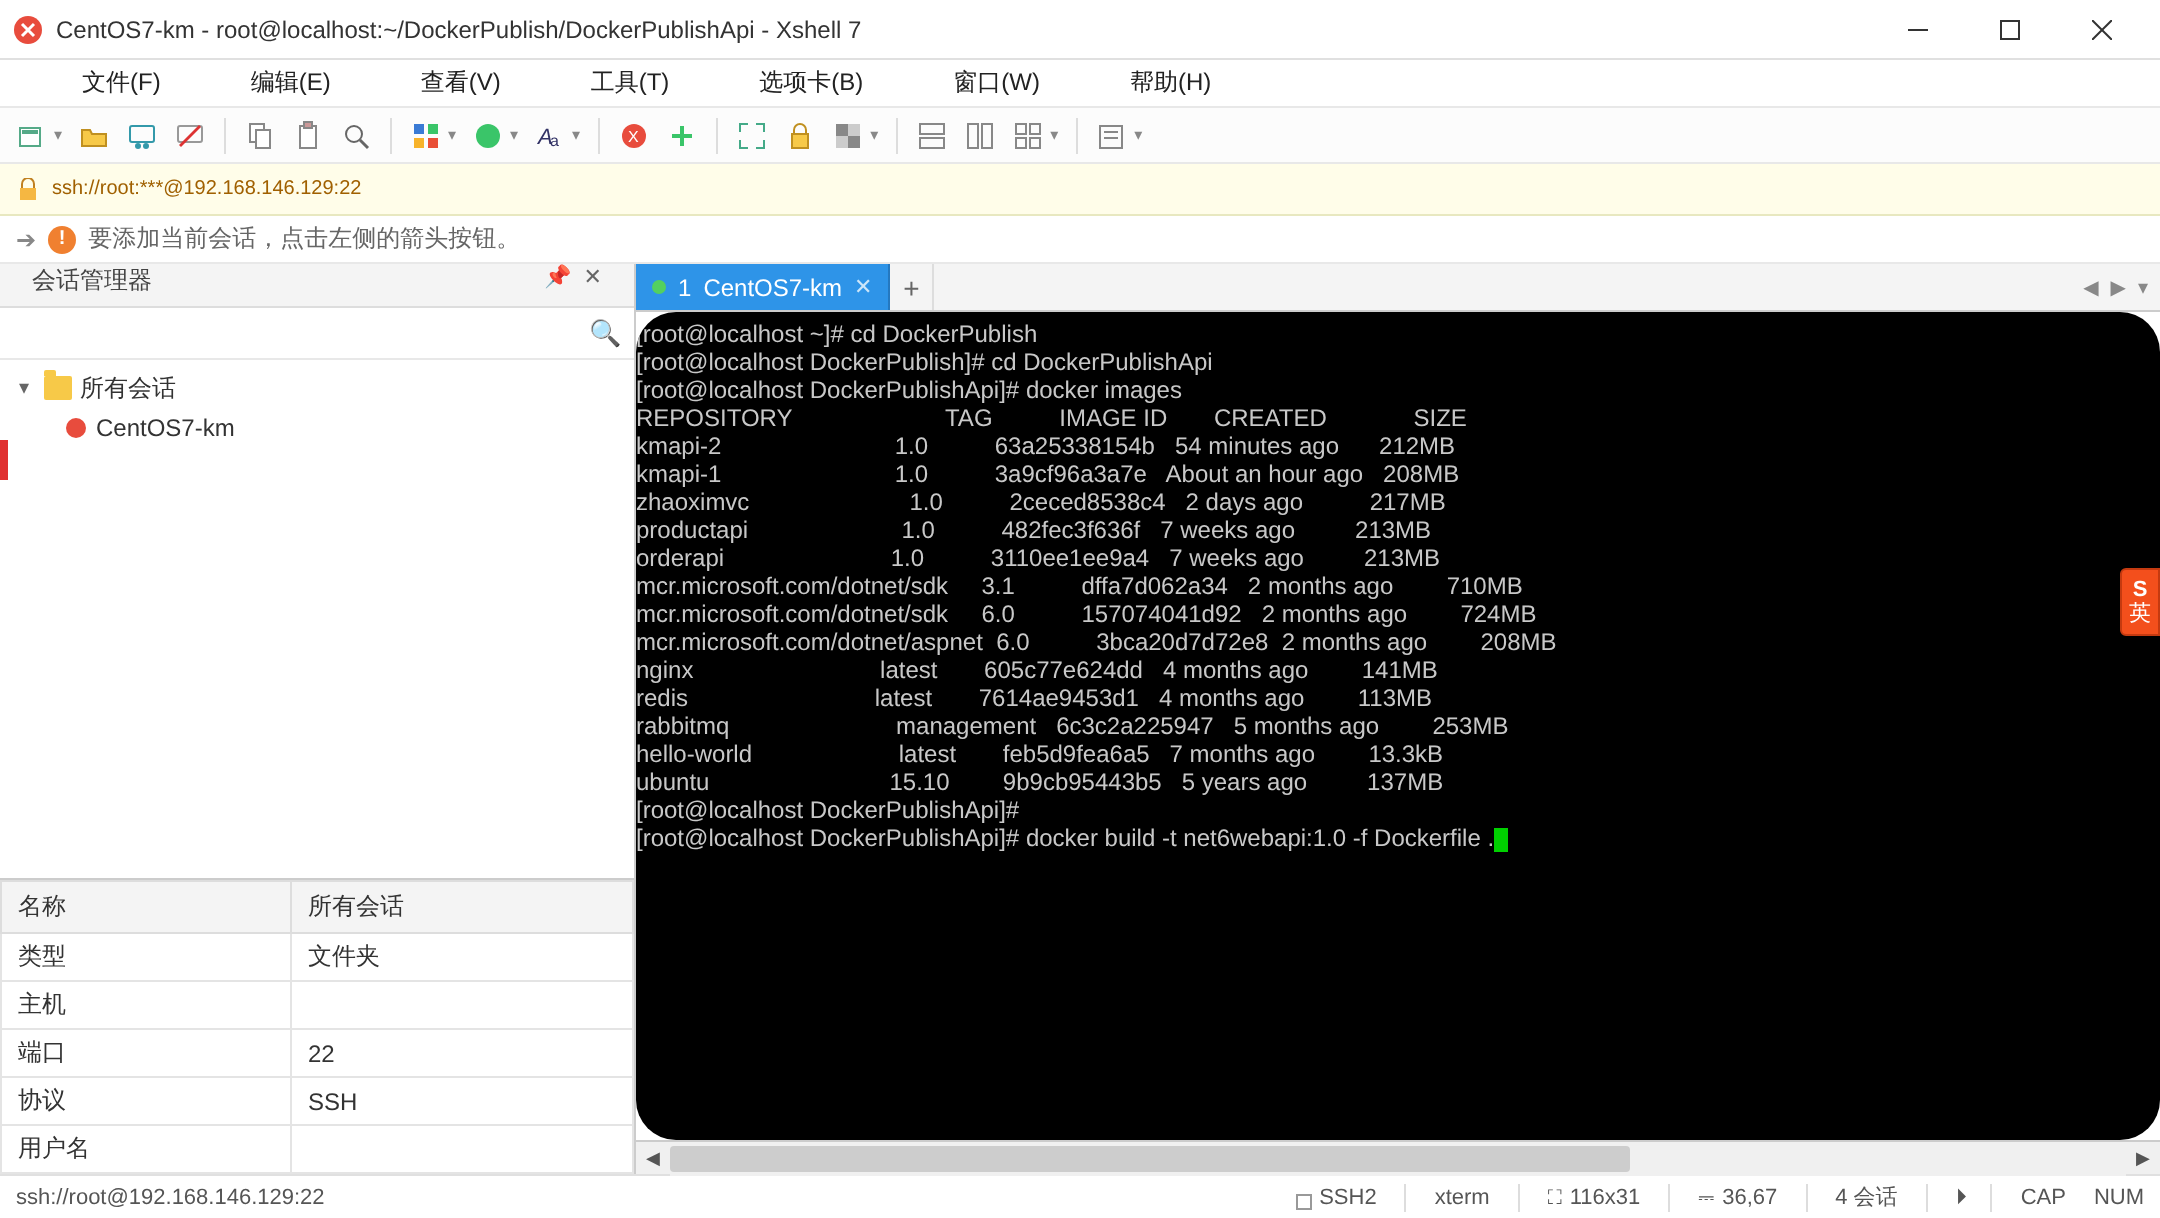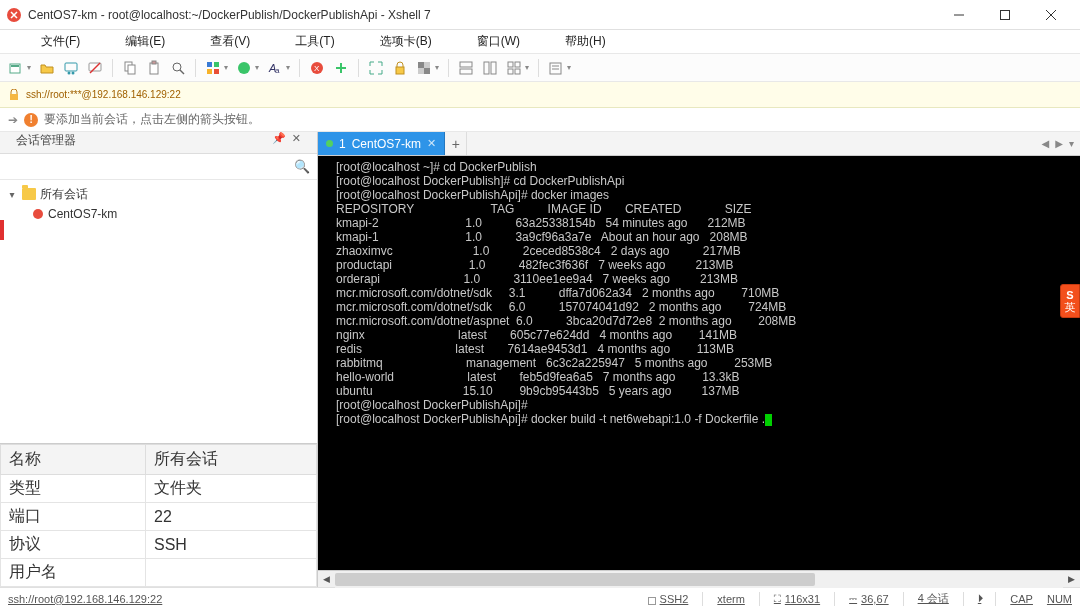--- a/index.html
+++ b/index.html
@@ -44,43 +44,43 @@
   .tree { flex: 1; overflow: auto; padding: 4px 0; background:#fff;}
   .tree-node { display: flex; align-items: center; height: 20px; padding-left: 6px; gap: 4px; font-size: 12px; }
   .tree-node.indent { padding-left: 32px; }
   .tree-toggle{width:12px;text-align:center;color:#666;font-size:10px;}
   .folder-icon { width: 14px; height: 12px; background: #f7c948; border-radius: 1px; position:relative;}
   .folder-icon::before{content:"";position:absolute;top:-3px;left:0;width:6px;height:3px;background:#f7c948;border-radius:1px 1px 0 0;}
   .sess-icon { width: 12px; height: 12px; }
 
   
   .prop-table { border-top: 1px solid #ccc; }
-  .prop-table table { width: 100%; border-collapse: collapse; font-size: 16px; }
+  .prop-table table { width: 100%; border-collapse: collapse; font-size: 12px; }
   .prop-table th { text-align: left; font-weight: normal; padding: 4px 8px; background: #f4f4f4; border: 1px solid #ddd; color:#333;}
   .prop-table td { padding: 3px 8px; border: 1px solid #e4e4e4; }
   .prop-table td:first-child { width: 145px; }
 
   
   .right-pane { flex: 1; display: flex; flex-direction: column; min-width: 0; }
   .tabstrip { height: 24px; display: flex; align-items: stretch; background: #f4f4f4; border-bottom: 1px solid #ccc; position:relative;}
   .tabstrip .tab { display: flex; align-items: center; padding: 0 8px; gap: 6px; font-size: 12px; background: #2e94e8; color: #fff; border-right: 1px solid #2478c0; }
   .tabstrip .tab .dot{width:7px;height:7px;border-radius:50%;background:#53d060;}
   .tabstrip .tab .close-x{font-size:11px;color:#cde6f9;}
   .tabstrip .newtab { width: 22px; display: flex; align-items: center; justify-content: center; color: #666; font-size: 14px; border-right:1px solid #ddd; background:#f4f4f4;}
   .tabstrip .right-ctrls{margin-left:auto;display:flex;align-items:center;padding:0 6px;gap:6px;color:#888;font-size:10px;}
 
-  .terminal { flex: 1; background: #000; color: #c8c8c8; font-family: "Consolas","Courier New", monospace; font-size: 12px; line-height: 14px; padding: 4px 18px; overflow: auto; white-space: pre; }
+  .terminal { flex: 1; background: #000; color: #c8c8c8; font-family: "Consolas","Courier New", monospace; font-size: 12px; line-height: 14px; padding: 4px 0; overflow: auto; white-space: pre; border-radius: 20px; }
   .term-cursor{display:inline-block;width:7px;height:12px;background:#00d000;vertical-align:text-bottom;}
   .hscroll-row{height:17px;display:flex;align-items:center;border-top:1px solid #ccc;background:#f0f0f0;}
   .hscroll-bar{flex:1;height:17px;position:relative;background:#f0f0f0;}
   .hscroll-thumb{position:absolute;left:0;top:2px;height:13px;width:66%;background:#cdcdcd;border-radius:2px;}
   .hscroll-arrow{width:17px;height:17px;display:flex;align-items:center;justify-content:center;color:#555;font-size:9px;}
 
   
-  .statusbar { height: 22px; display: flex; align-items: center; padding: 0 8px; gap: 14px; background: #fff; border-top: 1px solid #e0e0e0; font-size: 11px; color: #555; text-decoration: underline; }
+  .statusbar { height: 22px; display: flex; align-items: center; padding: 0 8px; gap: 14px; background: #fff; border-top: 1px solid #e0e0e0; font-size: 11px; color: #555; }
   .statusbar .sb-left{flex:1;}
   .statusbar .sb-item { display: flex; align-items: flex-end; gap: 4px; }
   .statusbar .sb-sep{width:1px;height:14px;background:#ddd;}
   .sb-led{width:8px;height:8px;border:1px solid #999;}
 
   
   .ime-badge{position:absolute;right:0;top:284px;width:20px;height:34px;background:#f34f1c;color:#fff;display:flex;flex-direction:column;align-items:center;justify-content:center;font-size:11px;border-radius:3px 0 0 3px;line-height:12px;border:1px solid #c53a10;}
 
   
   .left-marker{position:absolute;left:0;top:220px;width:4px;height:20px;background:#e03030;}
@@ -309,20 +309,24 @@
         <tbody>
             <tr>
               <th>名称</th>
               <th>所有会话</th>
             </tr>
         <tr>
               <td>类型</td>
               <td>文件夹</td>
             </tr>
         <tr>
+              <td>主机</td>
+              <td></td>
+            </tr>
+        <tr>
               <td>端口</td>
               <td>22</td>
             </tr>
         <tr>
               <td>协议</td>
               <td>SSH</td>
             </tr>
         <tr>
               <td>用户名</td>
               <td></td>

